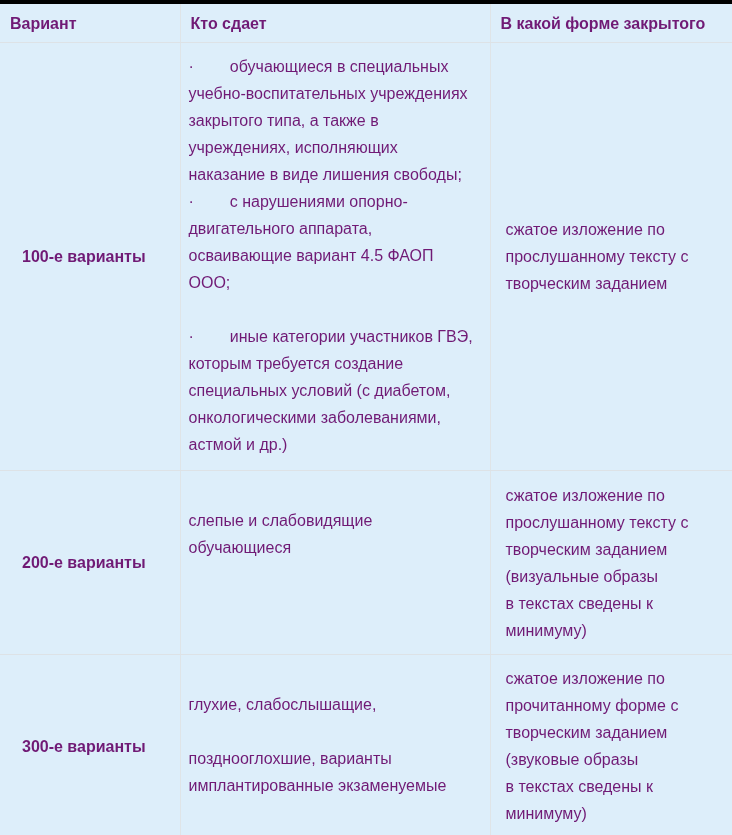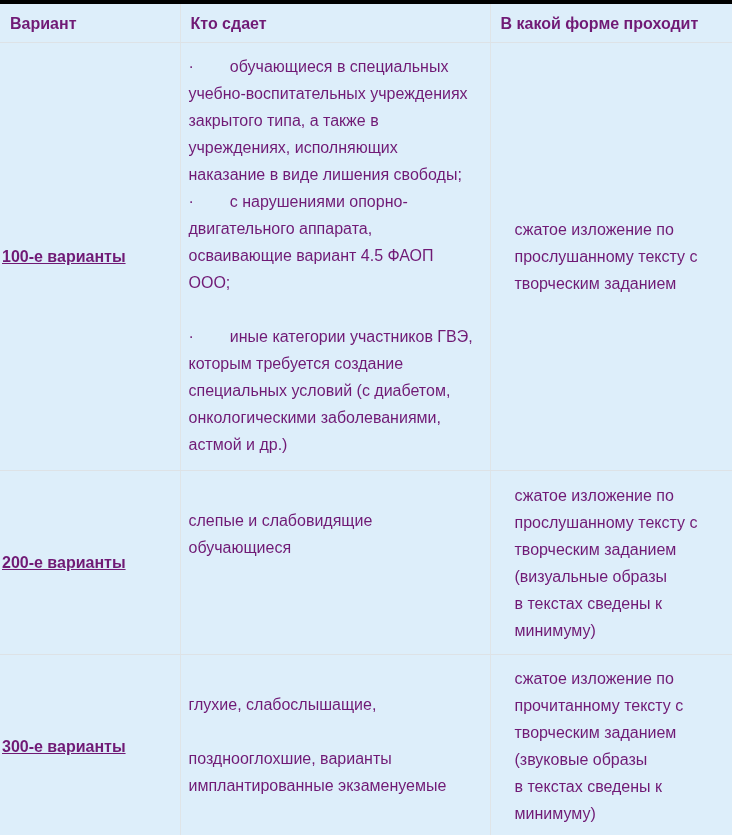--- a/index.html
+++ b/index.html
@@ -42,29 +42,28 @@
     vertical-align: middle;
     border-bottom: 1px solid #dde2e6;
   }
   th + th, td + td { border-left: 1px solid #dfe4e7; }
 
   tr.row-1 { height: 428px; }
   tr.row-2 { height: 184px; }
   tr.row-3 { height: 183px; }
 
   td.variant-cell {
-    padding: 0 2px;
+    padding: 0 22px;
     font-weight: 700;
-    text-decoration: underline;
   }
   td.who-cell {
     padding: 10px 14px 12px 8px;
   }
   td.form-cell {
-    padding: 10px 24px;
+    padding: 10px 15px;
     white-space: pre-line;
   }
   .who-cell p {
     margin: 0;
     white-space: pre-line;
   }
   .gap-above { margin-top: 27px !important; }
   .tail-gap  { margin-bottom: 55px !important; }
   .bullet-dot {
     display: inline-block;
@@ -82,21 +81,21 @@
   <table class="exam-table">
     <colgroup>
       <col class="c1">
         <col class="c2">
         <col class="c3">
     </colgroup>
     <thead>
       <tr class="header-row">
         <th>Вариант</th>
         <th>Кто сдает</th>
-        <th>В какой форме проходит</th>
+        <th>В какой форме закрытого</th>
       </tr>
     </thead>
     <tbody>
       <tr class="row-1">
         <td class="variant-cell">100-е варианты</td>
         <td class="who-cell">
           <p><span class="bullet-dot">·</span><span class="bullet-tab"></span><span>обучающиеся в специальных
 учебно-воспитательных учреждениях
 закрытого типа, а также в
 учреждениях, исполняющих
@@ -127,21 +126,21 @@
 минимуму)</span></td>
       </tr>
       <tr class="row-3">
         <td class="variant-cell">300-е варианты</td>
         <td class="who-cell">
           <p>глухие, слабослышащие,</p>
           <p class="gap-above">позднооглохшие, варианты
 имплантированные экзаменуемые</p>
         </td>
         <td class="form-cell"><span>сжатое изложение по
-</span><span class="bold-word">прочитанному</span><span> тексту с
+</span><span class="bold-word">прочитанному</span><span> форме с
 творческим заданием
 (звуковые образы
 в текстах сведены к
 минимуму)</span></td>
       </tr>
     </tbody>
   </table>
 </div>
 
 </body></html>

